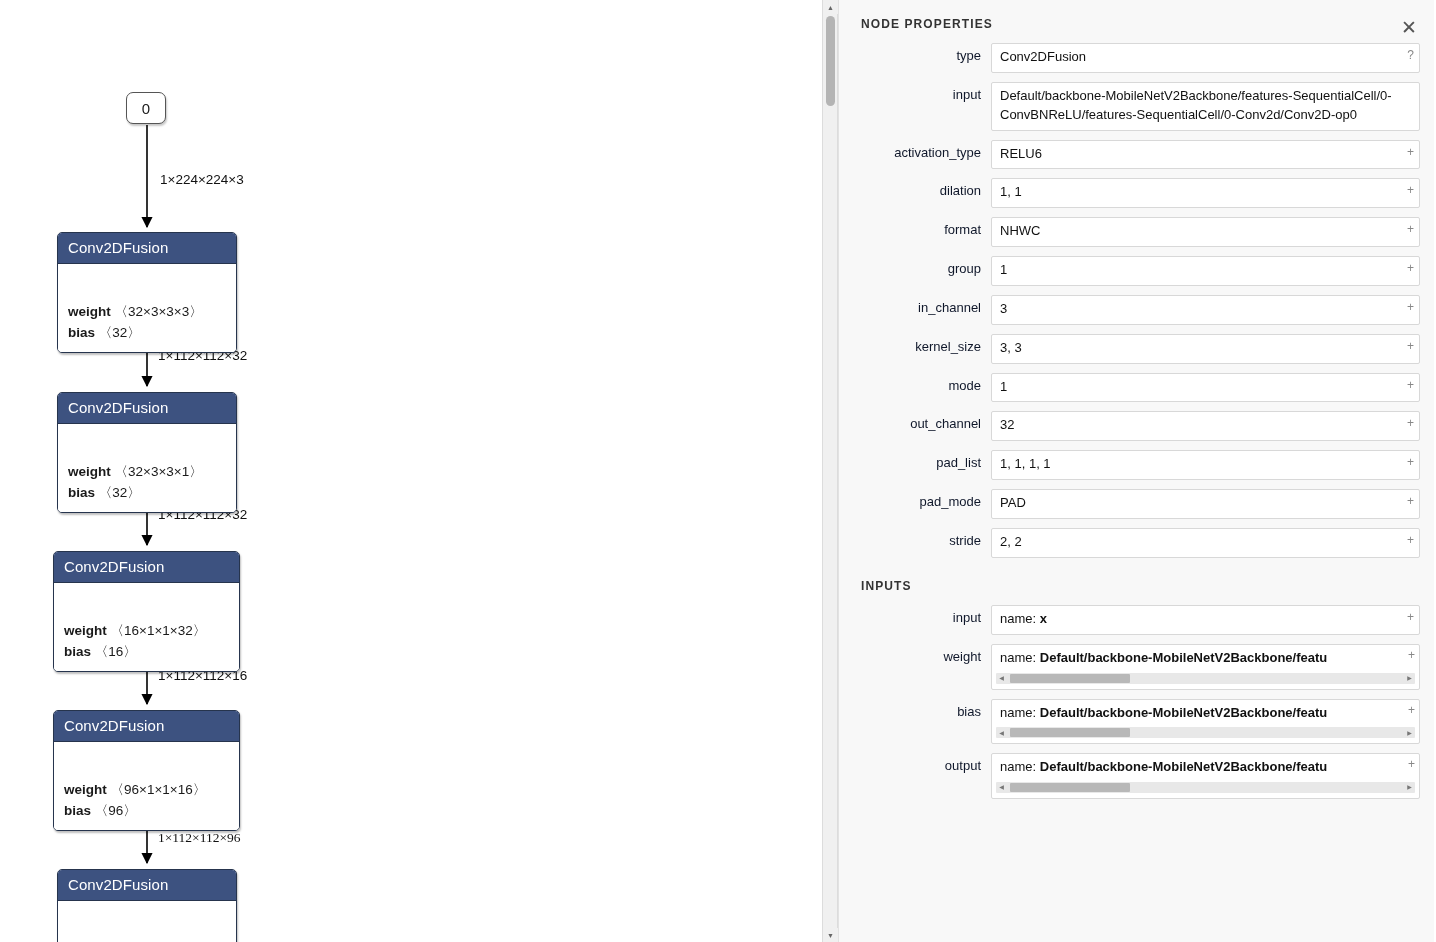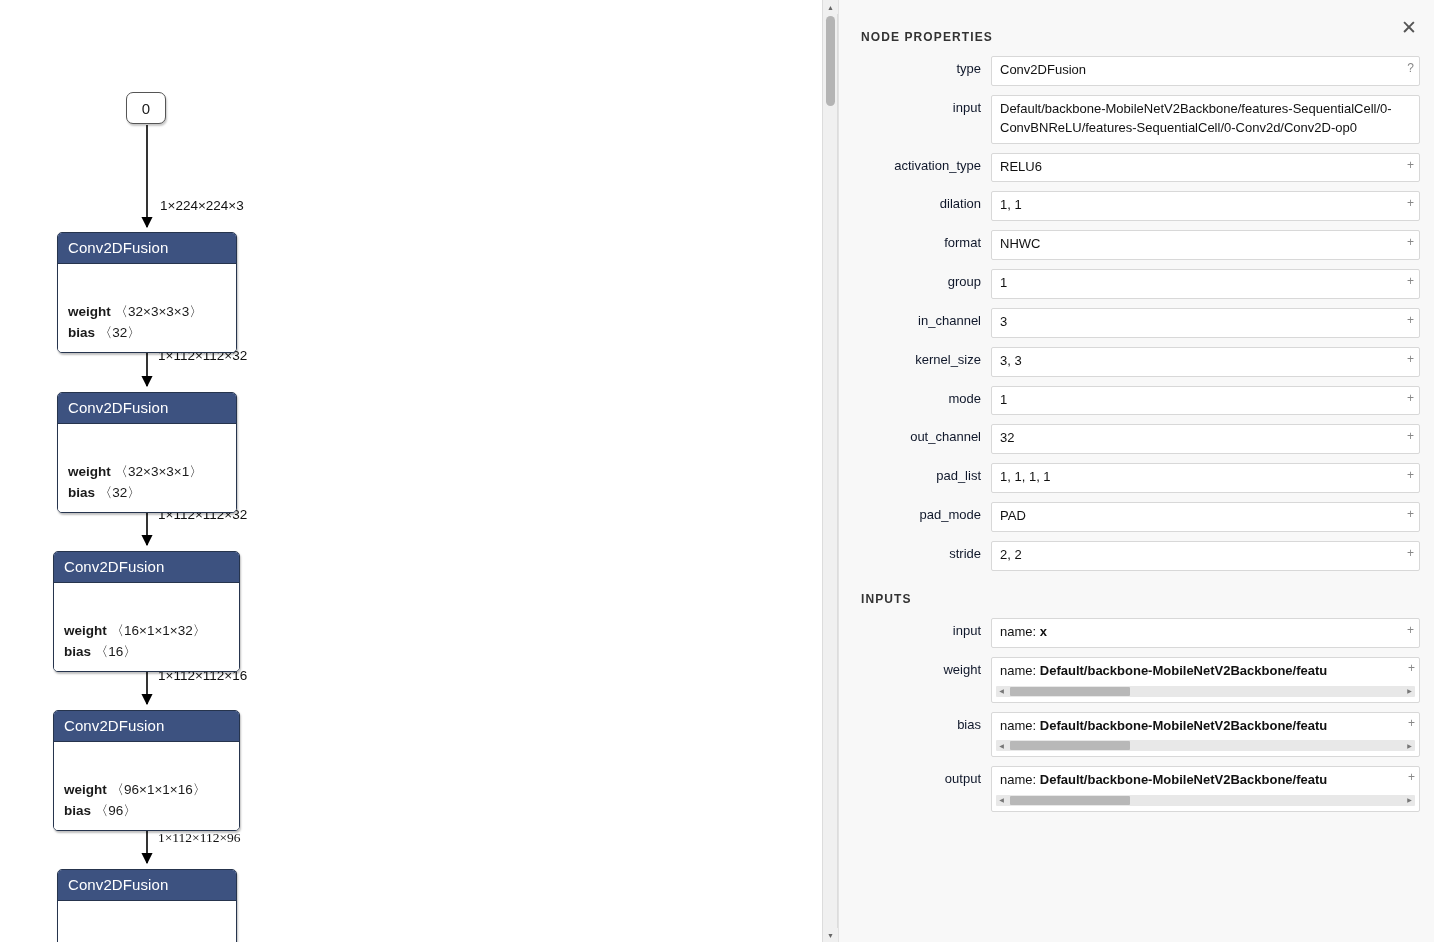--- a/index.html
+++ b/index.html
@@ -98,21 +98,21 @@
 
   
   #sidebar {
     position: relative;
     width: 596px;
     height: 942px;
     background: #f8f8f8;
     border-left: 1px solid #e2e2e2;
     overflow: hidden;
   }
-  #sidebar-scroll { padding: 16px 14px 0 0; }
+  #sidebar-scroll { padding: 3px 14px 0 0; }
 
   .section-head {
     font-size: 12px;
     font-weight: bold;
     letter-spacing: 1.1px;
     color: #333;
     padding: 14px 0 10px 22px;
   }
   #close-btn {
     position: absolute;
@@ -202,21 +202,21 @@
         <line x1="147" y1="317" x2="147" y2="386" stroke="#000" stroke-width="1.6" marker-end="url(#arrow)"></line>
         <line x1="147" y1="477" x2="147" y2="545" stroke="#000" stroke-width="1.6" marker-end="url(#arrow)"></line>
         <line x1="147" y1="636" x2="147" y2="704" stroke="#000" stroke-width="1.6" marker-end="url(#arrow)"></line>
         <line x1="147" y1="795" x2="147" y2="863" stroke="#000" stroke-width="1.6" marker-end="url(#arrow)"></line>
       </svg>
 
       <div class="node-start" style="left:126px; top:92px;">
         <span>0</span>
       </div>
 
-      <div class="edge-label" style="left:160px; top:172px;margin-top:26px;">1×224×224×3</div>
+      <div class="edge-label" style="left:160px; top:172px;">1×224×224×3</div>
       <div class="edge-label" style="left:158px; top:348px;">1×112×112×32</div>
       <div class="edge-label" style="left:158px; top:507px;">1×112×112×32</div>
       <div class="edge-label" style="left:158px; top:668px;">1×112×112×16</div>
       <div class="edge-label" style="left:158px; top:830px;font-family:Liberation Serif, serif;">1×112×112×96</div>
 
       <div class="node" style="left:57px; top:232px;">
         <div class="node-title">Conv2DFusion</div>
         <div class="node-body">
           <div class="attr-row">
             <b>weight</b>

